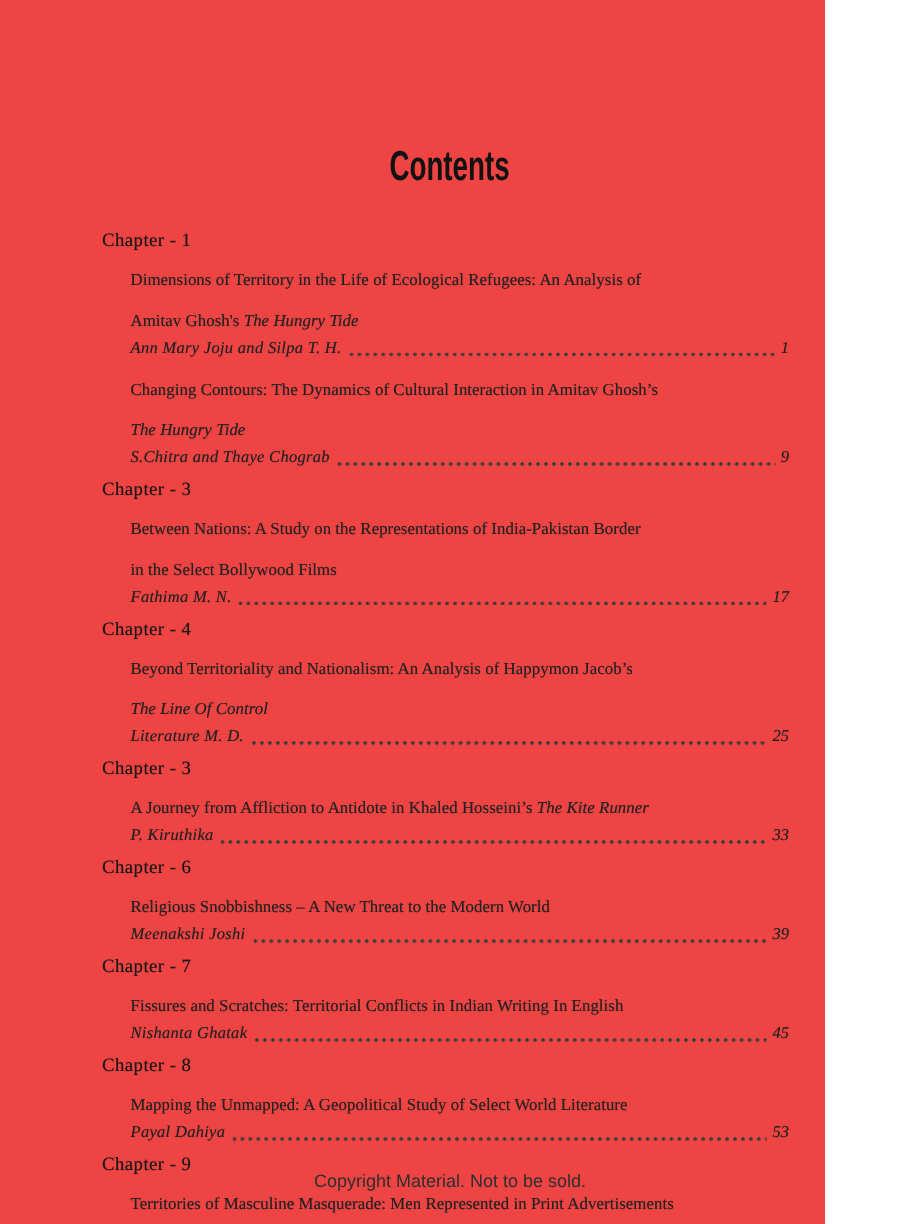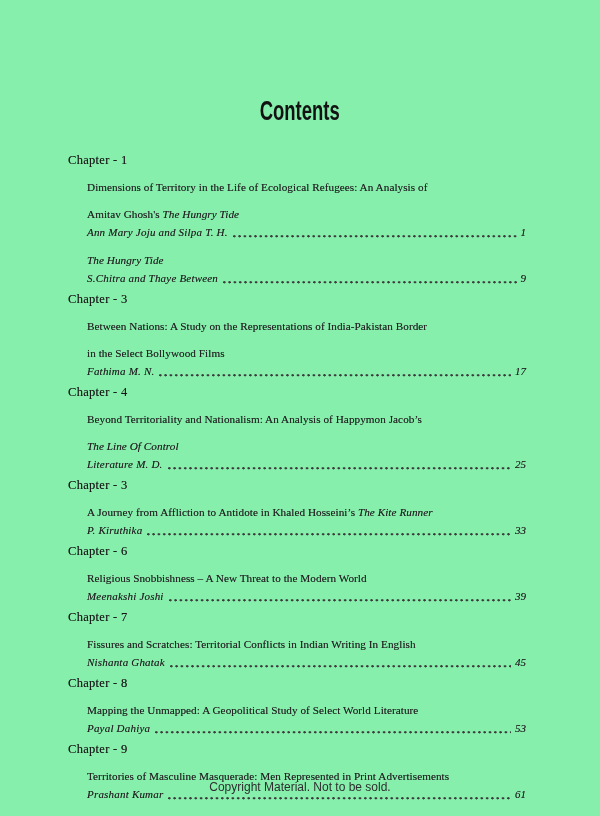--- a/index.html
+++ b/index.html
@@ -1,20 +1,20 @@
 <!DOCTYPE html>
 <html><head>
 <meta charset="utf-8">
 <style>
   html, body { margin: 0; padding: 0; background: #ffffff; }
   .page {
     position: relative;
-    width: 600px;
+    width: 550px;
     height: 816px;
-    background: #86efac;
+    background: #ef4444;
     overflow: hidden;
     font-family: "Liberation Serif", serif;
     color: #222222;
   }
   
   .contents-title {
     position: absolute;
     top: 99px;
     left: 0;
     width: 600px;
@@ -109,24 +109,25 @@
         </div>
     <div class="author-row">
       <span class="author-name">Ann Mary Joju and Silpa T. H.</span>
       <span class="dots"></span>
       <span class="page-num">1</span>
     </div>
   </div>
 
   <div class="chapter">
     <div class="chapter-titles">
+          <div class="title-line"><span>Changing Contours: The Dynamics of Cultural Interaction in Amitav Ghosh’s</span></div>
           <div class="title-line"><span class="it">The Hungry Tide</span></div>
         </div>
     <div class="author-row">
-      <span class="author-name">S.Chitra and Thaye Between</span>
+      <span class="author-name">S.Chitra and Thaye Chograb</span>
       <span class="dots"></span>
       <span class="page-num">9</span>
     </div>
   </div>
 
   <div class="chapter">
     <div class="chapter-number">Chapter - 3</div>
     <div class="chapter-titles">
           <div class="title-line"><span>Between Nations: A Study on the Representations of India-Pakistan Border</span></div>
           <div class="title-line"><span>in the Select Bollywood Films</span></div>

